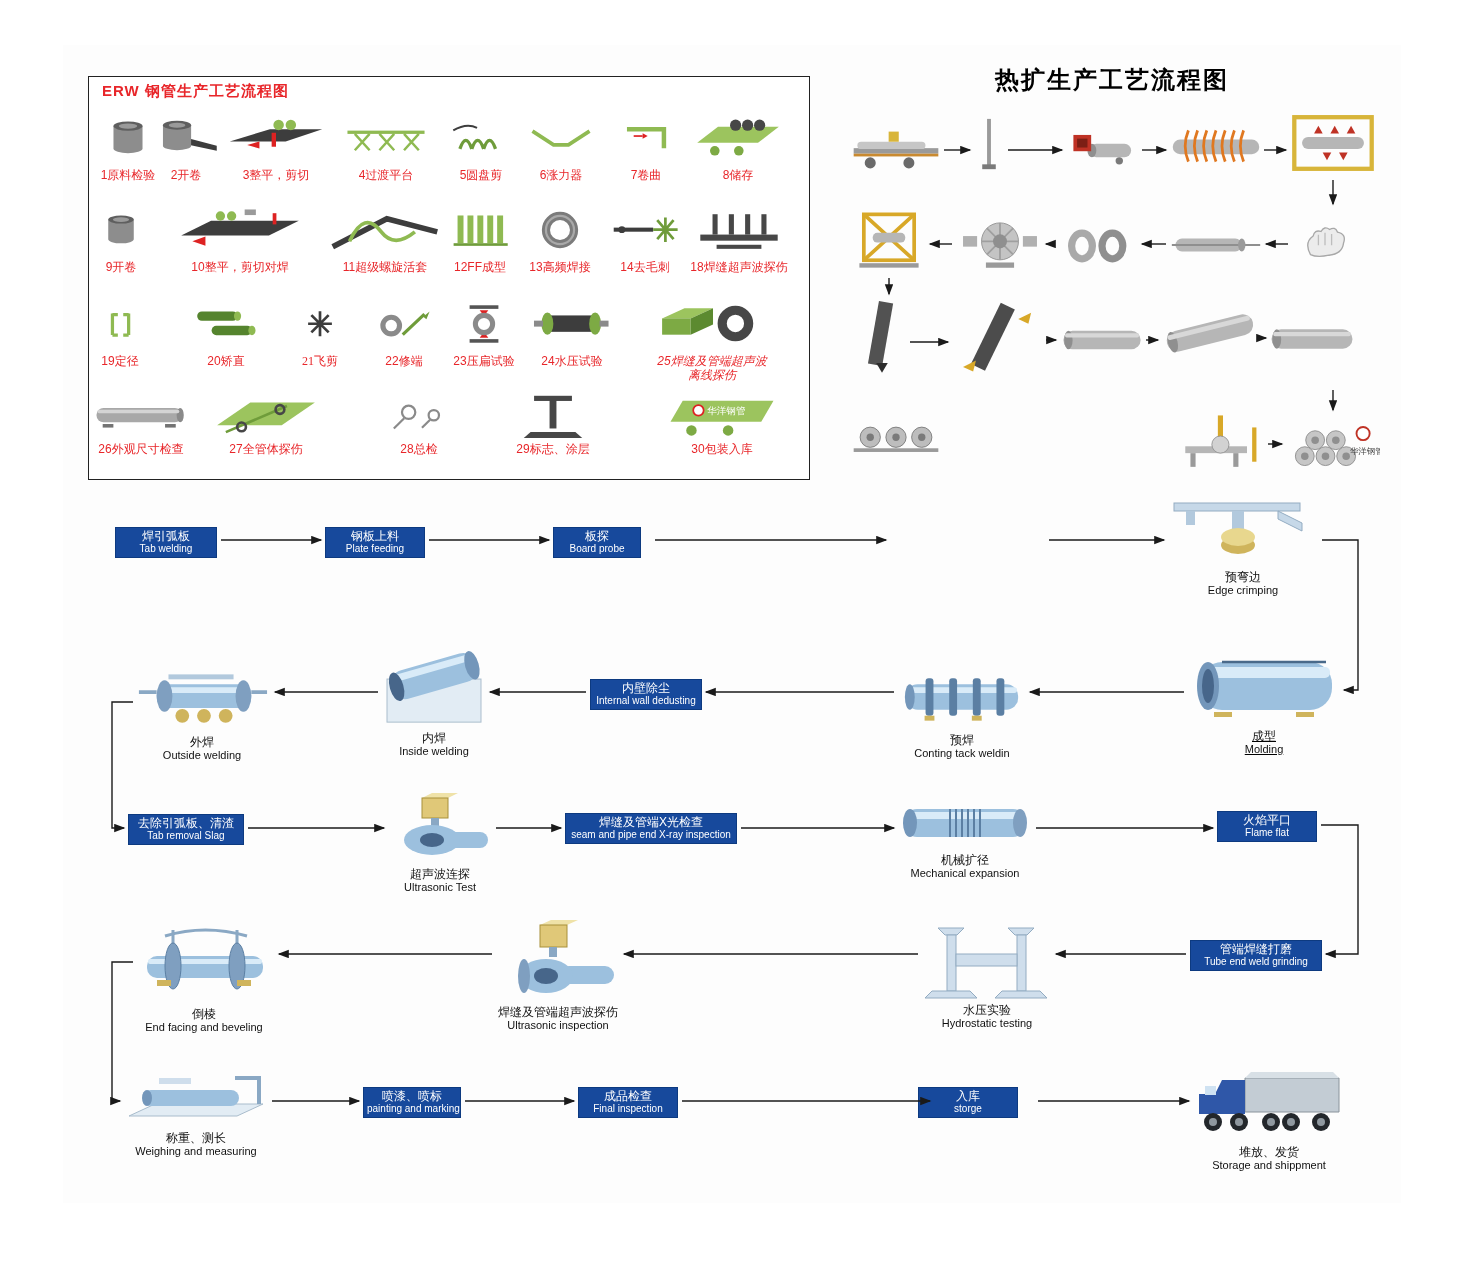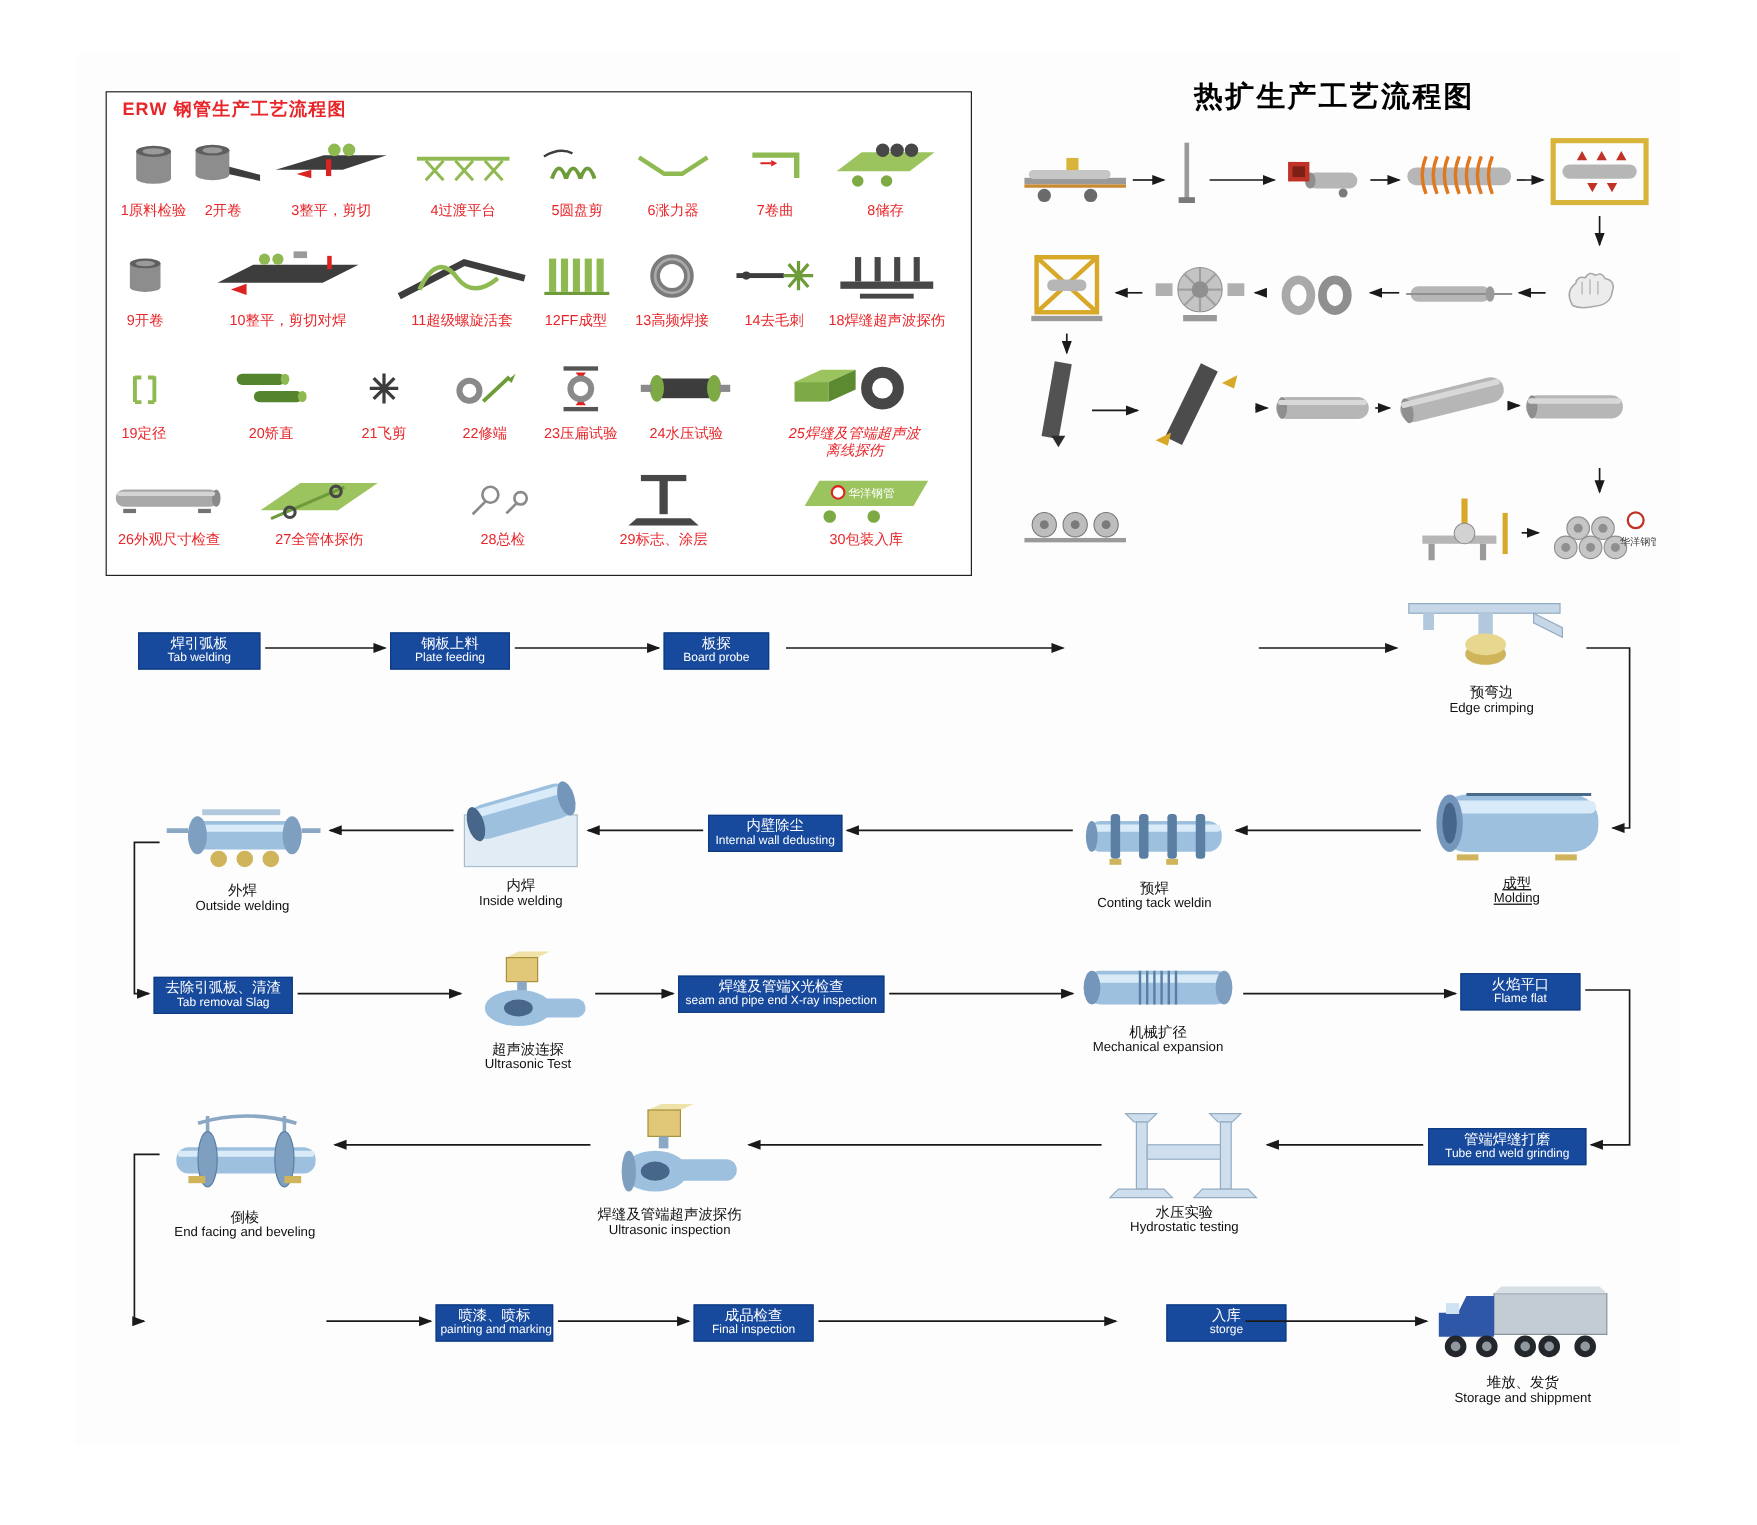--- a/index.html
+++ b/index.html
@@ -268,21 +268,21 @@
       <div class="erw-icon" style="height:56px">
         <svg viewBox="0 0 100 55">
           <rect x="10" y="10" width="56" height="13" rx="6.5" fill="#55842e"></rect>
           <ellipse cx="66" cy="16.5" rx="5" ry="6.5" fill="#8fba52"></ellipse>
           <rect x="30" y="30" width="56" height="13" rx="6.5" fill="#55842e"></rect>
           <ellipse cx="86" cy="36.5" rx="5" ry="6.5" fill="#8fba52"></ellipse>
         </svg>
       </div>
       <div class="erw-label">20矫直</div>
     </div>
-    <div class="erw-step" style="left: 293px; top: 296px; width: 54px;">
+    <div class="erw-step" style="left: 293px; top: 296px; width: 54px; font-family: Liberation Serif, serif;">
       <div class="erw-icon" style="height:56px">
         <svg viewBox="0 0 100 55">
           <g stroke="#3d3d3d" stroke-width="5">
             <path d="M50 4 v46 M28 27 h44 M34 11 l32 32 M66 11 l-32 32"></path>
           </g>
           <circle cx="50" cy="27" r="5" fill="#3d3d3d"></circle>
         </svg>
       </div>
       <div class="erw-label">21飞剪</div>
     </div>
@@ -745,29 +745,42 @@
           <rect x="15" y="35" width="114" height="5" rx="2" fill="#d9ebf8"></rect>
           <ellipse cx="40" cy="42" rx="8" ry="23" fill="#7f9fc0" stroke="#5b7fa3"></ellipse>
           <ellipse cx="104" cy="42" rx="8" ry="23" fill="#7f9fc0" stroke="#5b7fa3"></ellipse>
           <rect x="24" y="56" width="14" height="6" fill="#cfb45c"></rect>
           <rect x="104" y="56" width="14" height="6" fill="#cfb45c"></rect>
         </svg>
       </div>
       <div class="czh">倒棱</div>
       <div class="cen">End facing and beveling</div>
     </div>
+    <div class="flow-item" style="left: 124px; top: 1070px; width: 144px;">
+      <div class="illus" style="height:58px">
+        <svg viewBox="0 0 142 58">
+          <path d="M4 46 L30 34 H138 L112 46 z" fill="#e2ecf4" stroke="#a9bccc"></path>
+          <rect x="18" y="20" width="96" height="16" rx="8" fill="#9cc0de"></rect>
+          <ellipse cx="22" cy="28" rx="5" ry="8" fill="#7396ba"></ellipse>
+          <path d="M110 8 h24 v26" stroke="#8aa8c4" stroke-width="4" fill="none"></path>
+          <rect x="34" y="8" width="32" height="6" fill="#cfdeec"></rect>
+        </svg>
+      </div>
+      <div class="czh">称重、测长</div>
+      <div class="cen">Weighing and measuring</div>
+    </div>
     <div class="flow-box" style="left: 363px; top: 1087px; width: 98px;">
       <div class="bzh">喷漆、喷标</div>
       <div class="ben">painting and marking</div>
     </div>
     <div class="flow-box" style="left: 578px; top: 1087px; width: 100px;">
       <div class="bzh">成品检查</div>
       <div class="ben">Final inspection</div>
     </div>
-    <div class="flow-box" style="left: 972px; top: 1087px; width: 100px; text-align: center;">
+    <div class="flow-box" style="left: 918px; top: 1087px; width: 100px; text-align: center;">
       <div class="bzh">入库</div>
       <div class="ben">storge</div>
     </div>
     <div class="flow-item" style="left: 1193px; top: 1062px; width: 152px;">
       <div class="illus" style="height:80px">
         <svg viewBox="0 0 152 80">
           <path d="M52 16 H146 V50 H52 z" fill="#c3ccd4" stroke="#8a949c"></path>
           <path d="M52 16 L146 16 140 10 58 10 z" fill="#d8e0e6"></path>
           <path d="M6 32 h16 l7 -14 h23 v34 H6 z" fill="#2f57a8"></path>
           <rect x="12" y="24" width="11" height="9" fill="#cfe2f2"></rect>

